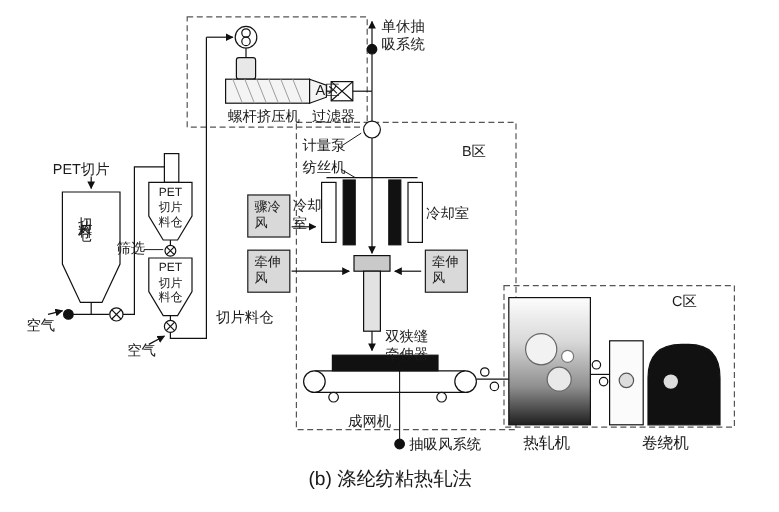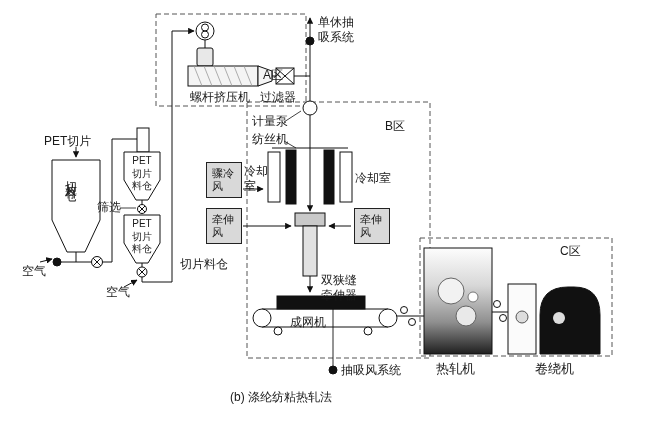--- a/index.html
+++ b/index.html
@@ -14,21 +14,21 @@
   .ctr{text-align:center;}
   .zone{font-size:12px;}
   .big{font-size:13px;}
   .vtext{writing-mode:vertical-rl;text-orientation:upright;letter-spacing:3px;white-space:nowrap;}
   .airbox{
     position:absolute;width:34px;height:34px;border:1px solid #222;background:#d9d9d9;
     display:flex;align-items:center;justify-content:center;
     font-size:11px;line-height:1.15;text-align:left;
   }
   .airbox span{display:block;width:24px;}
-  .caption{position:absolute;font-size:12px;}
+  .caption{position:absolute;font-size:16px;text-align:center;}
 </style>
 </head>
 <body>
 
 <div class="stage">
 
   <svg width="649" height="427" viewBox="0 0 649 427">
     <defs>
       <marker id="arr" viewBox="0 0 10 10" refX="9" refY="5" markerWidth="6.5" markerHeight="6.5" orient="auto-start-reverse">
         <path d="M0,0 L10,5 L0,10 z" fill="#111"></path>
@@ -160,21 +160,21 @@
   <div class="lbl wrap" style="left:244px;top:164px;width:24px;">冷却室</div>
   <div class="lbl" style="left:355px;top:171px;">冷却室</div>
   <div class="airbox" style="left:206px;top:208px;">
       <span>牵伸风</span>
     </div>
   <div class="airbox" style="left:354px;top:208px;">
       <span>牵伸风</span>
     </div>
   <div class="lbl wrap" style="left:321px;top:239px;width:36px;margin-top:34px;">双狭缝牵伸器</div>
 
-  <div class="lbl" style="left:290px;top:315px;">成网机</div>
+  <div class="lbl" style="left:290px;top:344px;">成网机</div>
   <div class="lbl" style="left:341px;top:363px;">抽吸风系统</div>
 
   <div class="lbl zone" style="left:560px;top:244px;">C区</div>
   <div class="lbl big" style="left:436px;top:361px;">热轧机</div>
   <div class="lbl big" style="left:535px;top:361px;">卷绕机</div>
 
   <div class="caption" style="left:230px;top:389px;width:190px;">(b) 涤纶纺粘热轧法</div>
 </div>
 
 </body></html>

